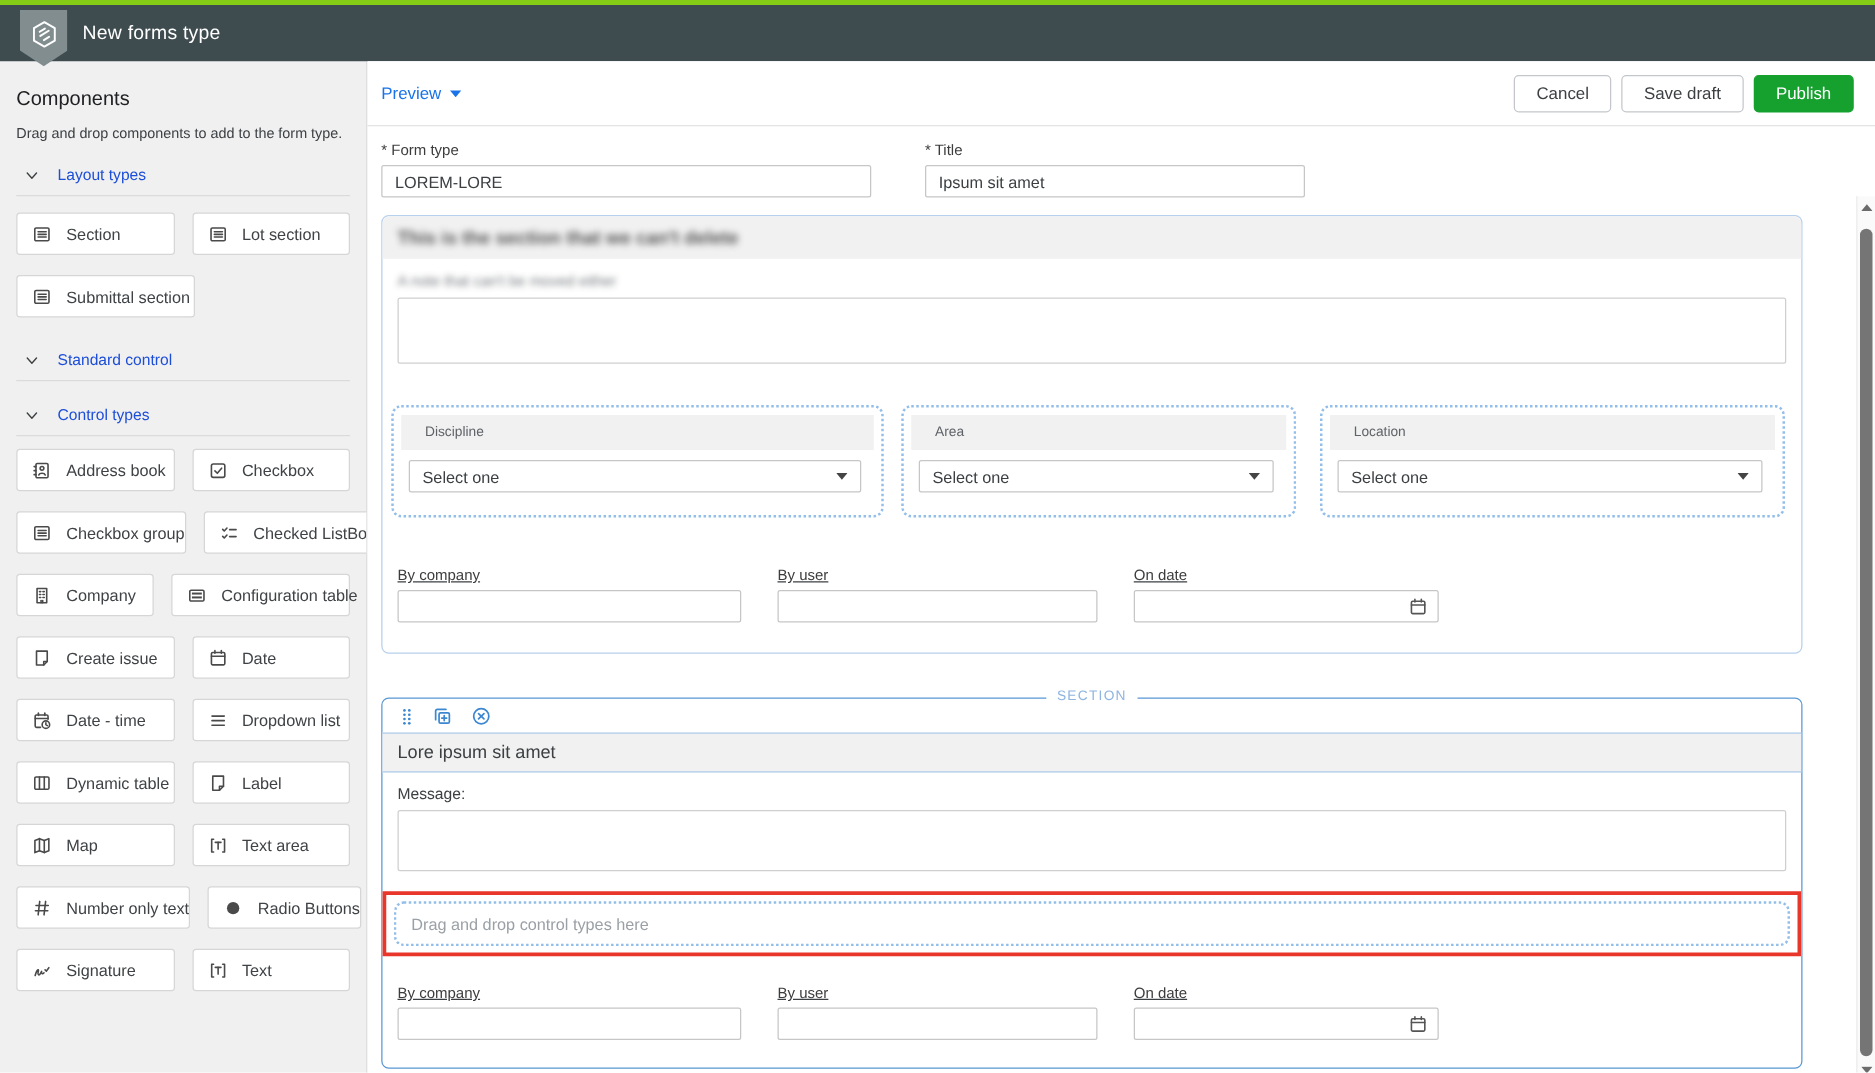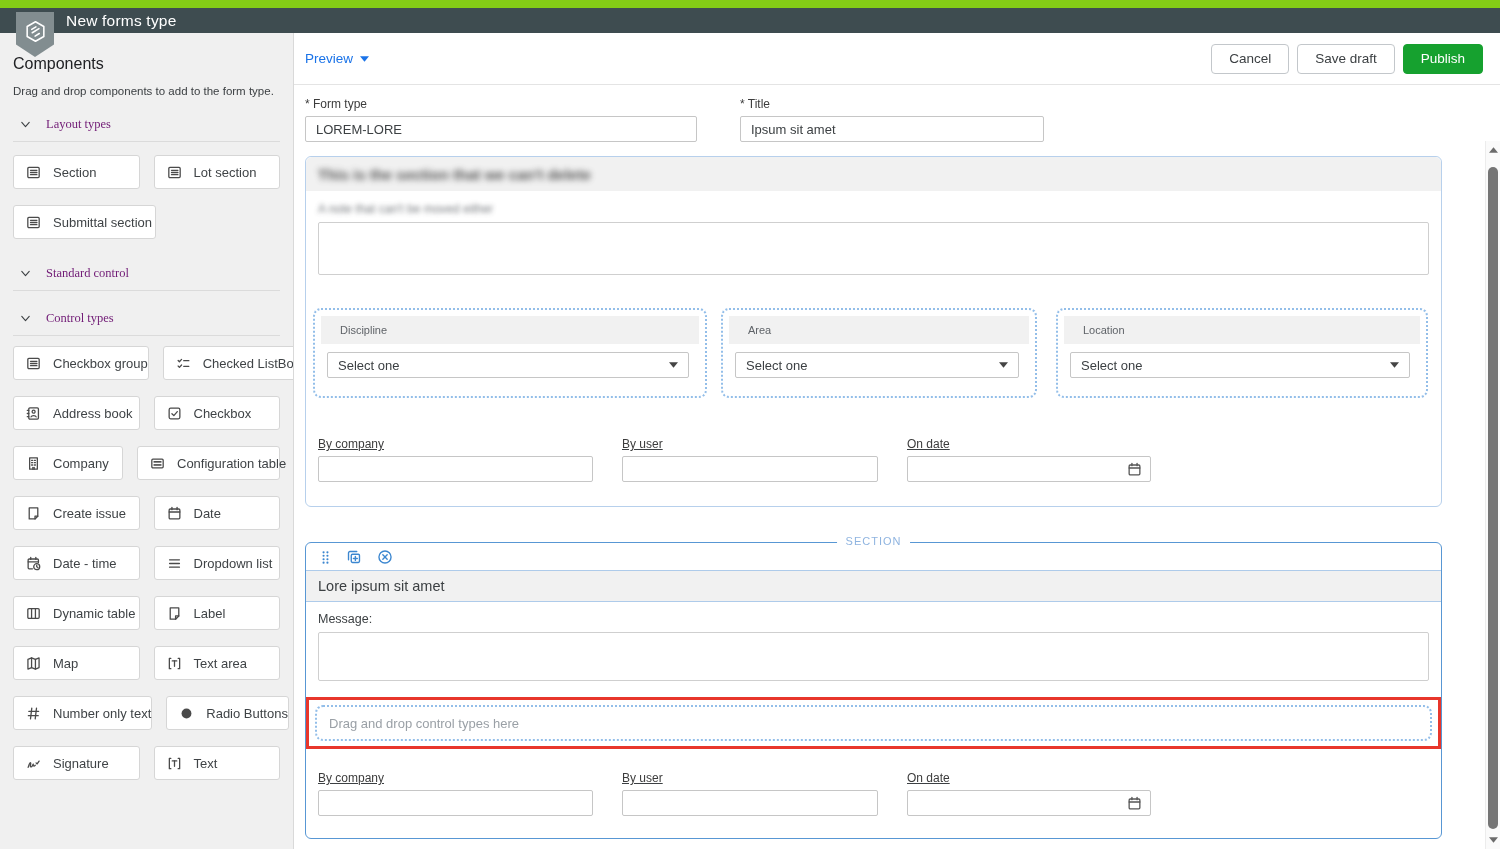--- a/index.html
+++ b/index.html
@@ -1,38 +1,38 @@
 <!DOCTYPE html>
 <html><head>
 <meta charset="utf-8">
 <style>
   * { box-sizing: border-box; margin: 0; padding: 0; }
   html,body { width:1500px; height:858px; }
   body { font-family:"Liberation Sans", sans-serif; background:#fff; overflow:hidden; position:relative; color:#3C4043; }
 
   
-  .topbar { height:33px; background:#3E4C50; border-top:8px solid #84cc16; display:flex; align-items:center; position:relative; }
+  .topbar { height:49px; background:#3E4C50; border-top:4px solid #84cc16; display:flex; align-items:center; position:relative; }
   .logo-badge { position:absolute; left:16px; top:4px; width:38px; height:45px;
     background:#828D90; clip-path:polygon(0 0,100% 0,100% 72%,50% 100%,0 72%);
     display:flex; align-items:flex-start; justify-content:center; padding-top:7px; color:#fff; }
   .logo-badge svg { width:25px; height:25px; }
   .app-title { color:#fff; font-size:15.5px; font-weight:500; margin-left:66px; letter-spacing:.2px; }
 
   
   .layout { display:flex; height:816px; }
 
   
   .sidebar { width:294px; height:816px; background:#F0F0F0; border-right:1px solid #D9D9D9; padding:0 13px; overflow:hidden; flex:none; }
   .sidebar h2 { margin-top:22px; font-size:16px; font-weight:500; color:#202124; }
   .sidebar .desc { margin-top:12px; font-size:11.5px; color:#3C4043; }
   .group-hdr { margin-top:14px; padding:6px 0 9px 6px; display:flex; align-items:center; gap:14px;
     border-bottom:1px solid #DBDBDB; cursor:pointer; }
   .group-hdr .chev { color:#3C4043; display:flex; }
   .group-hdr .chev svg { width:13px; height:13px; }
-  .group-hdr .glabel { font-size:12.5px; color:#701a75;font-family:Liberation Serif, serif; }
+  .group-hdr .glabel { font-size:12.5px; color:#1d4ed8; }
   .rows { display:flex; flex-direction:column; gap:16px; margin-top:13px; }
   .rows.mt8 { margin-top:10px; }
   .row { display:flex; gap:14px; }
   .card { width:143px; height:34px; background:#fff; border:1px solid #D6D6D6; border-radius:3px;
     display:flex; align-items:center; gap:12px; padding-left:12px; cursor:grab; }
   .cicon { color:#4A4A4A; display:flex; flex:none; }
   .cicon svg { width:15px; height:15px; }
   .clabel { font-size:13px; color:#3F4346; white-space:nowrap; }
   .spacer23 { height:7px; }
 
@@ -189,62 +189,62 @@
             <polyline points="3 4.8 7 9.2 11 4.8"></polyline>
           </svg>
         </span>
       <span class="glabel">Control types</span>
     </div>
     <div class="rows mt8">
       <div class="row">
         <div class="card">
           <span class="cicon">
               <svg viewBox="0 0 14 14" stroke="currentColor" fill="none" stroke-width="1.2" stroke-linecap="round" stroke-linejoin="round">
-                <rect x="1.7" y="2.2" width="10.6" height="9.6" rx="1"></rect>
-                <line x1="4.2" y1="5" x2="10.2" y2="5"></line>
-                <line x1="4.2" y1="7" x2="10.2" y2="7"></line>
-                <line x1="4.2" y1="9" x2="10.2" y2="9"></line>
-              </svg>
-            </span>
-          <span class="clabel">Checkbox group</span>
-        </div>
-        <div class="card">
-          <span class="cicon">
-              <svg viewBox="0 0 14 14" stroke="currentColor" fill="none" stroke-width="1.2" stroke-linecap="round" stroke-linejoin="round">
-                <polyline points="2 4.2 3.2 5.4 5.2 3.2"></polyline>
-                <line x1="7.2" y1="4.4" x2="12" y2="4.4"></line>
-                <polyline points="2 9.4 3.2 10.6 5.2 8.4"></polyline>
-                <line x1="7.2" y1="9.6" x2="12" y2="9.6"></line>
-              </svg>
-            </span>
-          <span class="clabel">Checked ListBox</span>
-        </div>
-      </div>
-      <div class="row">
-        <div class="card">
-          <span class="cicon">
-              <svg viewBox="0 0 14 14" stroke="currentColor" fill="none" stroke-width="1.2" stroke-linecap="round" stroke-linejoin="round">
                 <rect x="2.6" y="1.7" width="9" height="10.6" rx="1"></rect>
                 <circle cx="7.1" cy="5.3" r="1.4"></circle>
                 <path d="M4.7 10.2 c0.5-1.6 4.3-1.6 4.8 0"></path>
                 <line x1="1.2" y1="4" x2="2.6" y2="4"></line>
                 <line x1="1.2" y1="7" x2="2.6" y2="7"></line>
                 <line x1="1.2" y1="10" x2="2.6" y2="10"></line>
               </svg>
             </span>
           <span class="clabel">Address book</span>
         </div>
         <div class="card">
           <span class="cicon">
               <svg viewBox="0 0 14 14" stroke="currentColor" fill="none" stroke-width="1.2" stroke-linecap="round" stroke-linejoin="round">
                 <rect x="2" y="2" width="10" height="10" rx="1.4"></rect>
                 <polyline points="4.6 7.2 6.4 9 9.6 5.2"></polyline>
               </svg>
             </span>
           <span class="clabel">Checkbox</span>
+        </div>
+      </div>
+      <div class="row">
+        <div class="card">
+          <span class="cicon">
+              <svg viewBox="0 0 14 14" stroke="currentColor" fill="none" stroke-width="1.2" stroke-linecap="round" stroke-linejoin="round">
+                <rect x="1.7" y="2.2" width="10.6" height="9.6" rx="1"></rect>
+                <line x1="4.2" y1="5" x2="10.2" y2="5"></line>
+                <line x1="4.2" y1="7" x2="10.2" y2="7"></line>
+                <line x1="4.2" y1="9" x2="10.2" y2="9"></line>
+              </svg>
+            </span>
+          <span class="clabel">Checkbox group</span>
+        </div>
+        <div class="card">
+          <span class="cicon">
+              <svg viewBox="0 0 14 14" stroke="currentColor" fill="none" stroke-width="1.2" stroke-linecap="round" stroke-linejoin="round">
+                <polyline points="2 4.2 3.2 5.4 5.2 3.2"></polyline>
+                <line x1="7.2" y1="4.4" x2="12" y2="4.4"></line>
+                <polyline points="2 9.4 3.2 10.6 5.2 8.4"></polyline>
+                <line x1="7.2" y1="9.6" x2="12" y2="9.6"></line>
+              </svg>
+            </span>
+          <span class="clabel">Checked ListBox</span>
         </div>
       </div>
       <div class="row">
         <div class="card">
           <span class="cicon">
               <svg viewBox="0 0 14 14" stroke="currentColor" fill="none" stroke-width="1.2" stroke-linecap="round" stroke-linejoin="round">
                 <rect x="3.4" y="1.7" width="7.2" height="10.6"></rect>
                 <line x1="5.2" y1="4" x2="6.2" y2="4"></line>
                 <line x1="7.8" y1="4" x2="8.8" y2="4"></line>
                 <line x1="5.2" y1="6.2" x2="6.2" y2="6.2"></line>

